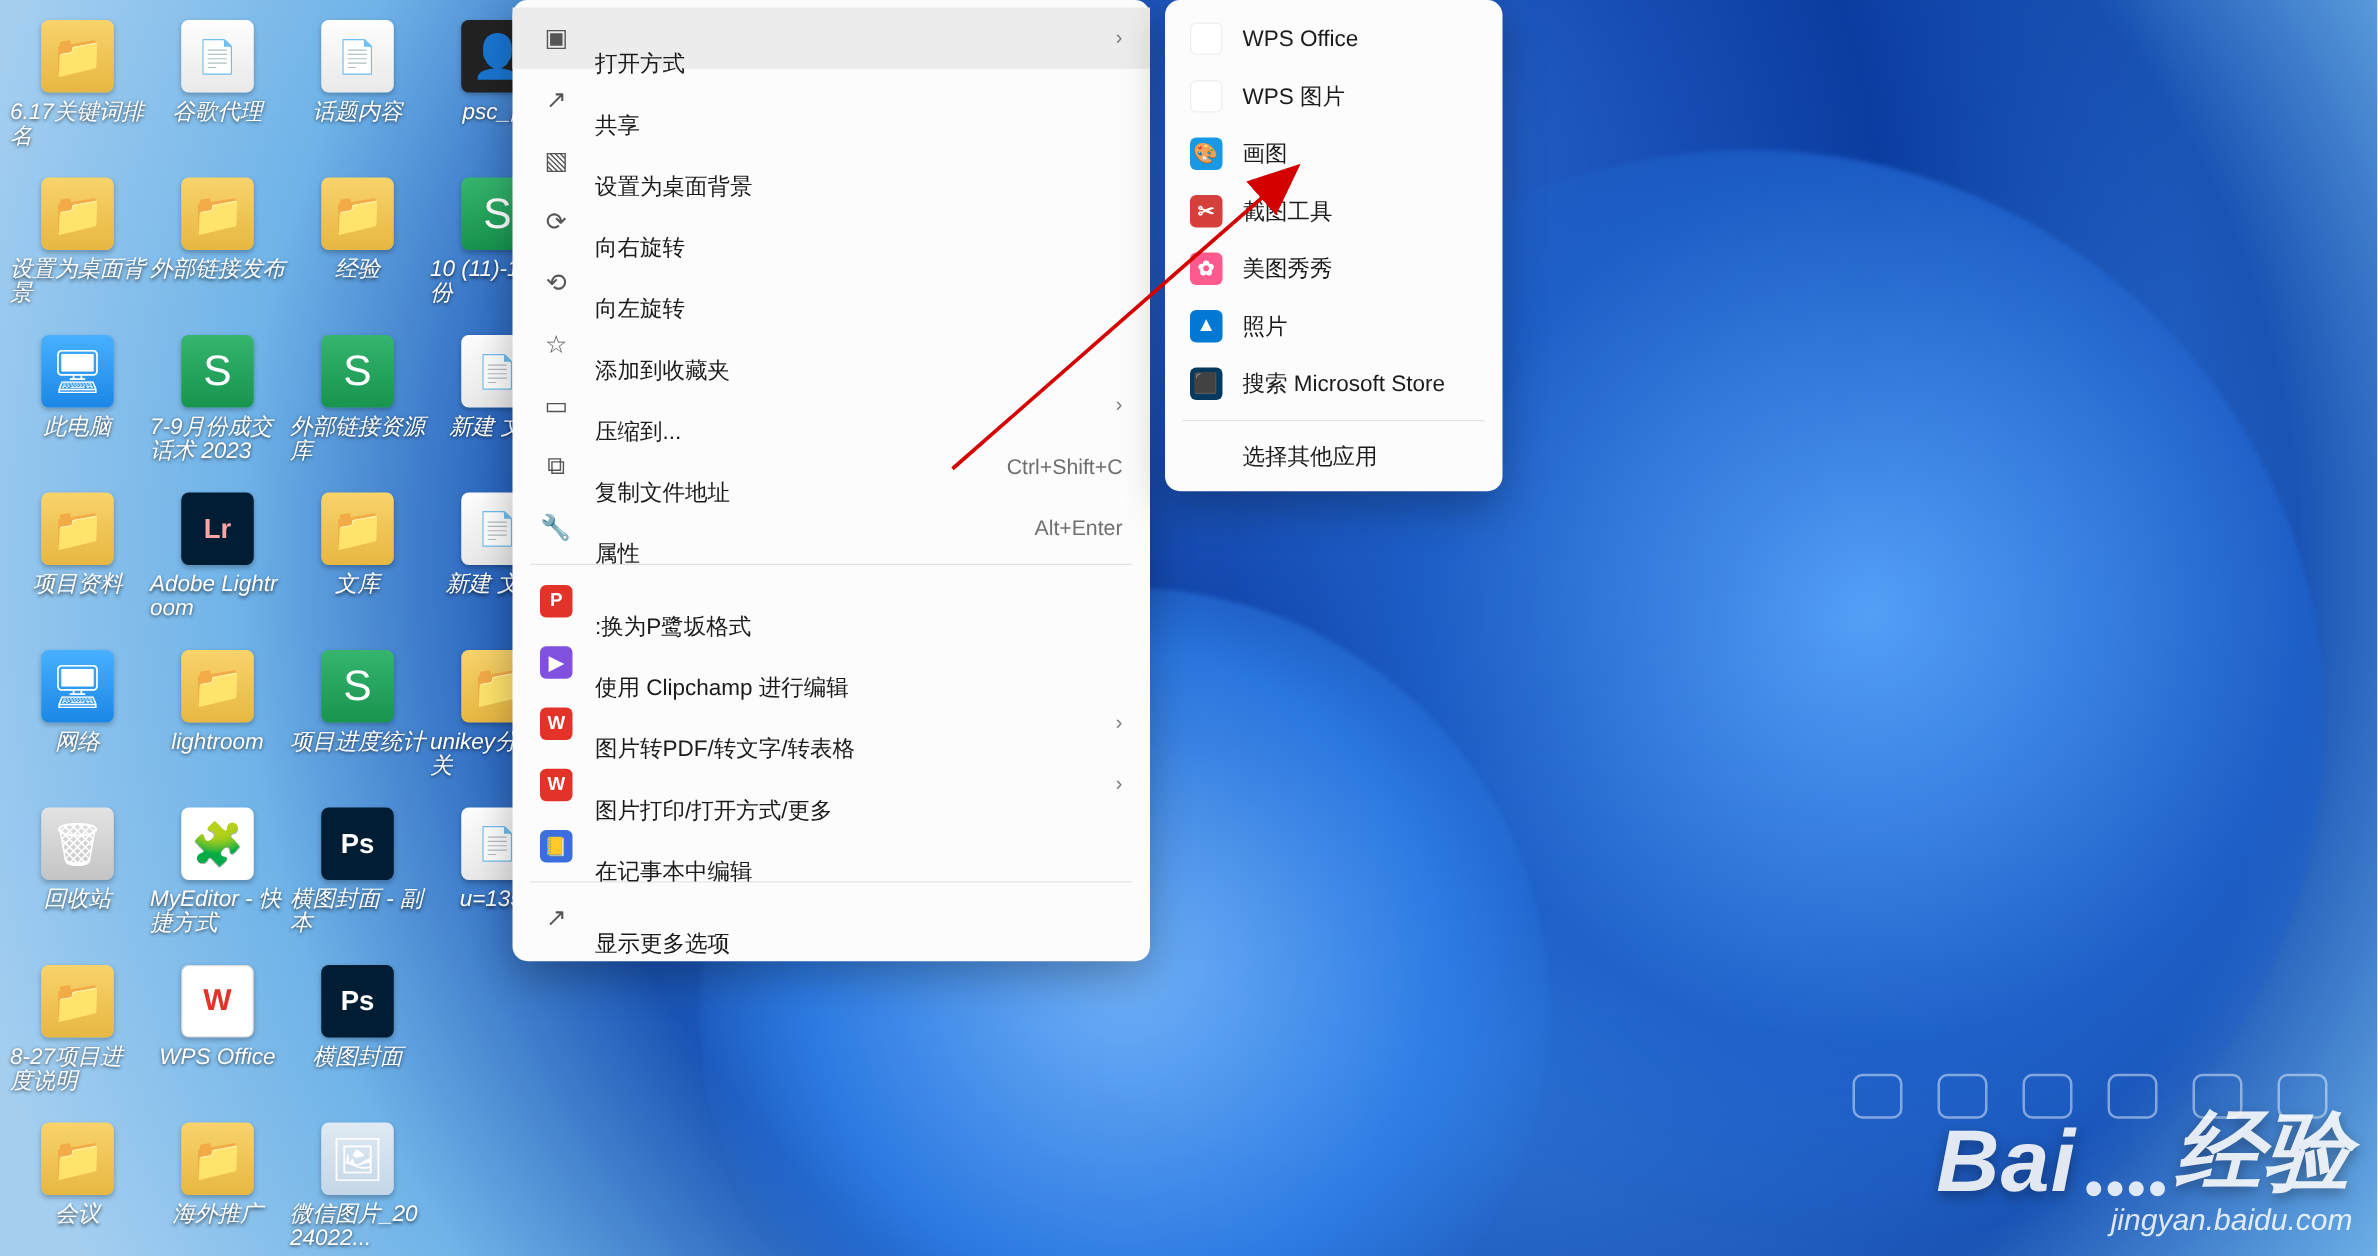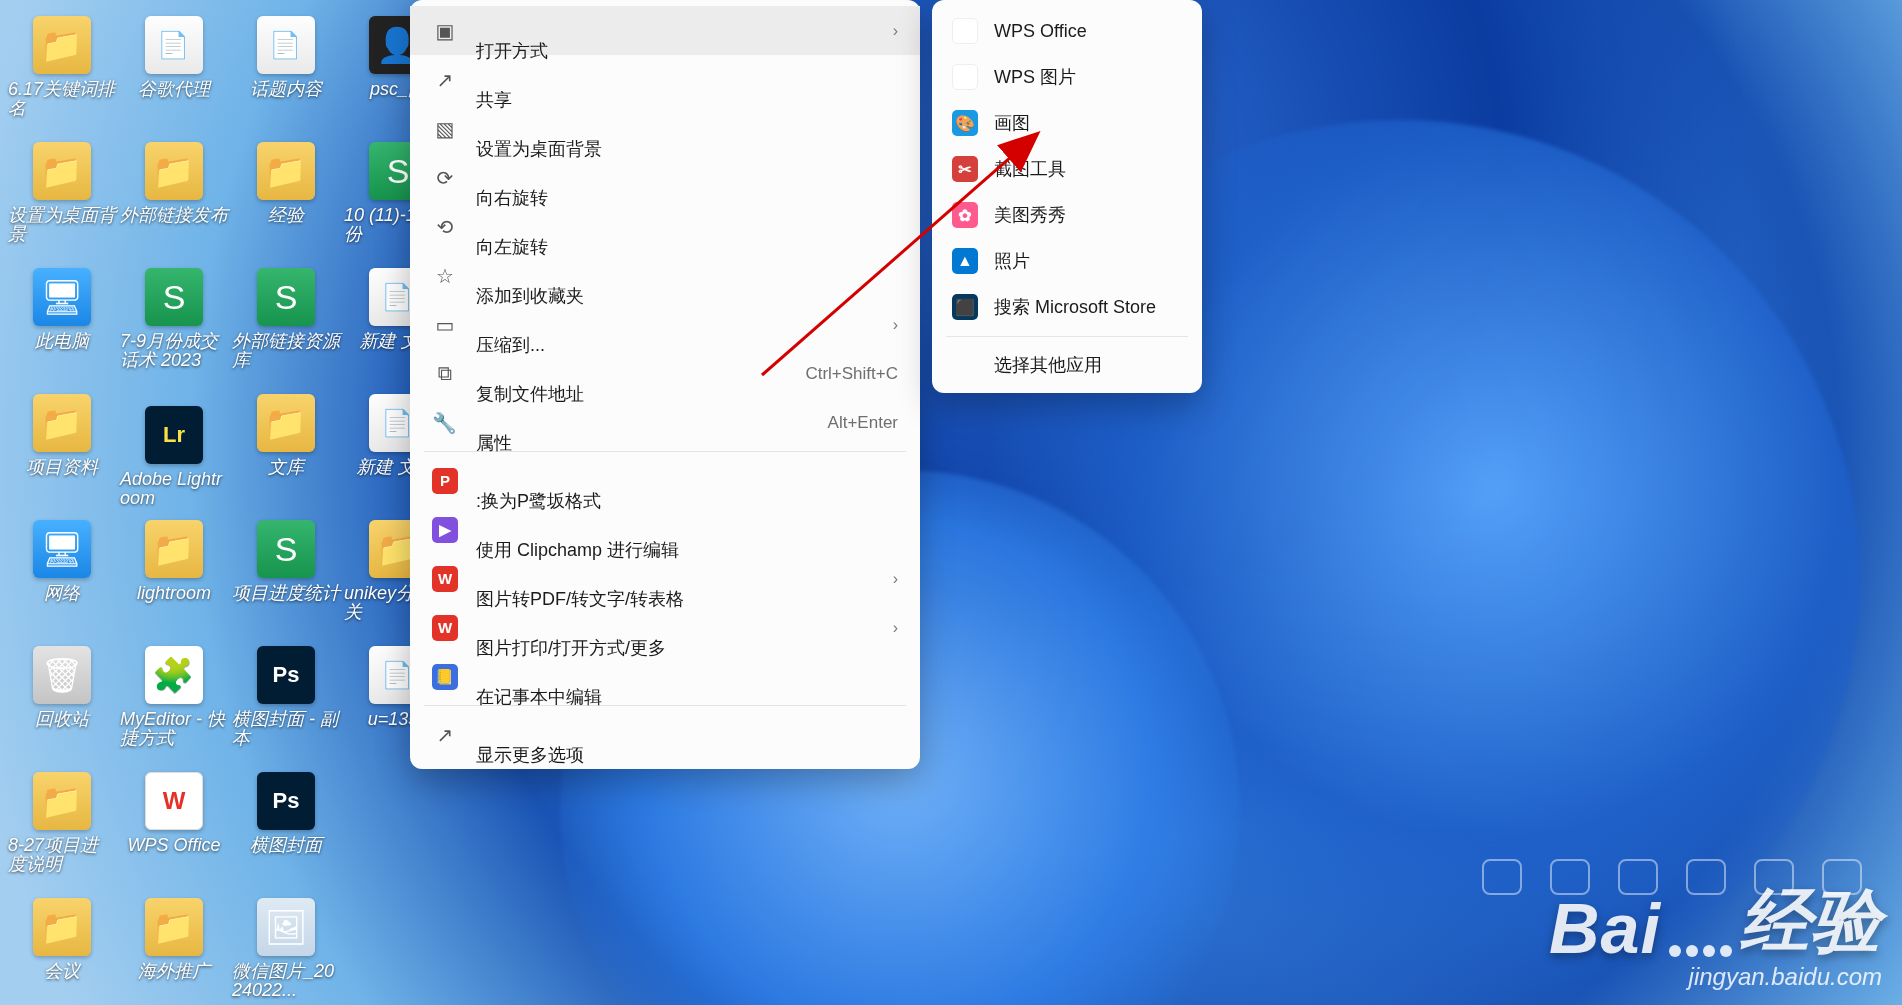--- a/index.html
+++ b/index.html
@@ -38,21 +38,21 @@
     width: 58px; height: 58px; border-radius: 6px;
     display: flex; align-items: center; justify-content: center;
     font-size: 34px; color: #fff;
     background: linear-gradient(#f8d36b,#e7b742);
     box-shadow: 0 2px 4px rgba(0,0,0,.25);
   }
   .desktop-icon .glyph.file { background: linear-gradient(#fefefe,#e9e9e9); color:#777; font-size:26px; }
   .desktop-icon .glyph.comp { background: linear-gradient(#47b0ff,#1b87e6); }
   .desktop-icon .glyph.wps  { background: linear-gradient(#35b56e,#17944e); }
   .desktop-icon .glyph.ps   { background: #001d34; color:#ffffff; font-weight:600; font-size:22px; }
-  .desktop-icon .glyph.lr   { background: #001d34; color:#fde047; font-size:22px; font-weight:600;margin-top:12px; }
+  .desktop-icon .glyph.lr   { background: #001d34; color:#fca5a5; font-size:22px; font-weight:600; }
   .desktop-icon .glyph.bin  { background: linear-gradient(#e3e3e3,#c4c4c4); }
   .desktop-icon .glyph.wpsoffice { background:#fff; border:1px solid #ddd; }
   .desktop-icon .glyph.wpsoffice::before { content:"W"; color:#e33329; font-weight:700; font-size:24px; }
   .desktop-icon .glyph.net { background: linear-gradient(#47b0ff,#1b87e6); }
   .desktop-icon .glyph.person { background:#222; }
   .desktop-icon .glyph.myed { background:#fff; }
   .desktop-icon .glyph.pic { background: linear-gradient(#dfeaf3,#c4d6e8); }
   .label {
     margin-top: 6px; color:#fff; font-size: 18px; line-height: 19px;
     text-shadow: 0 1px 3px rgba(0,0,0,.7);

